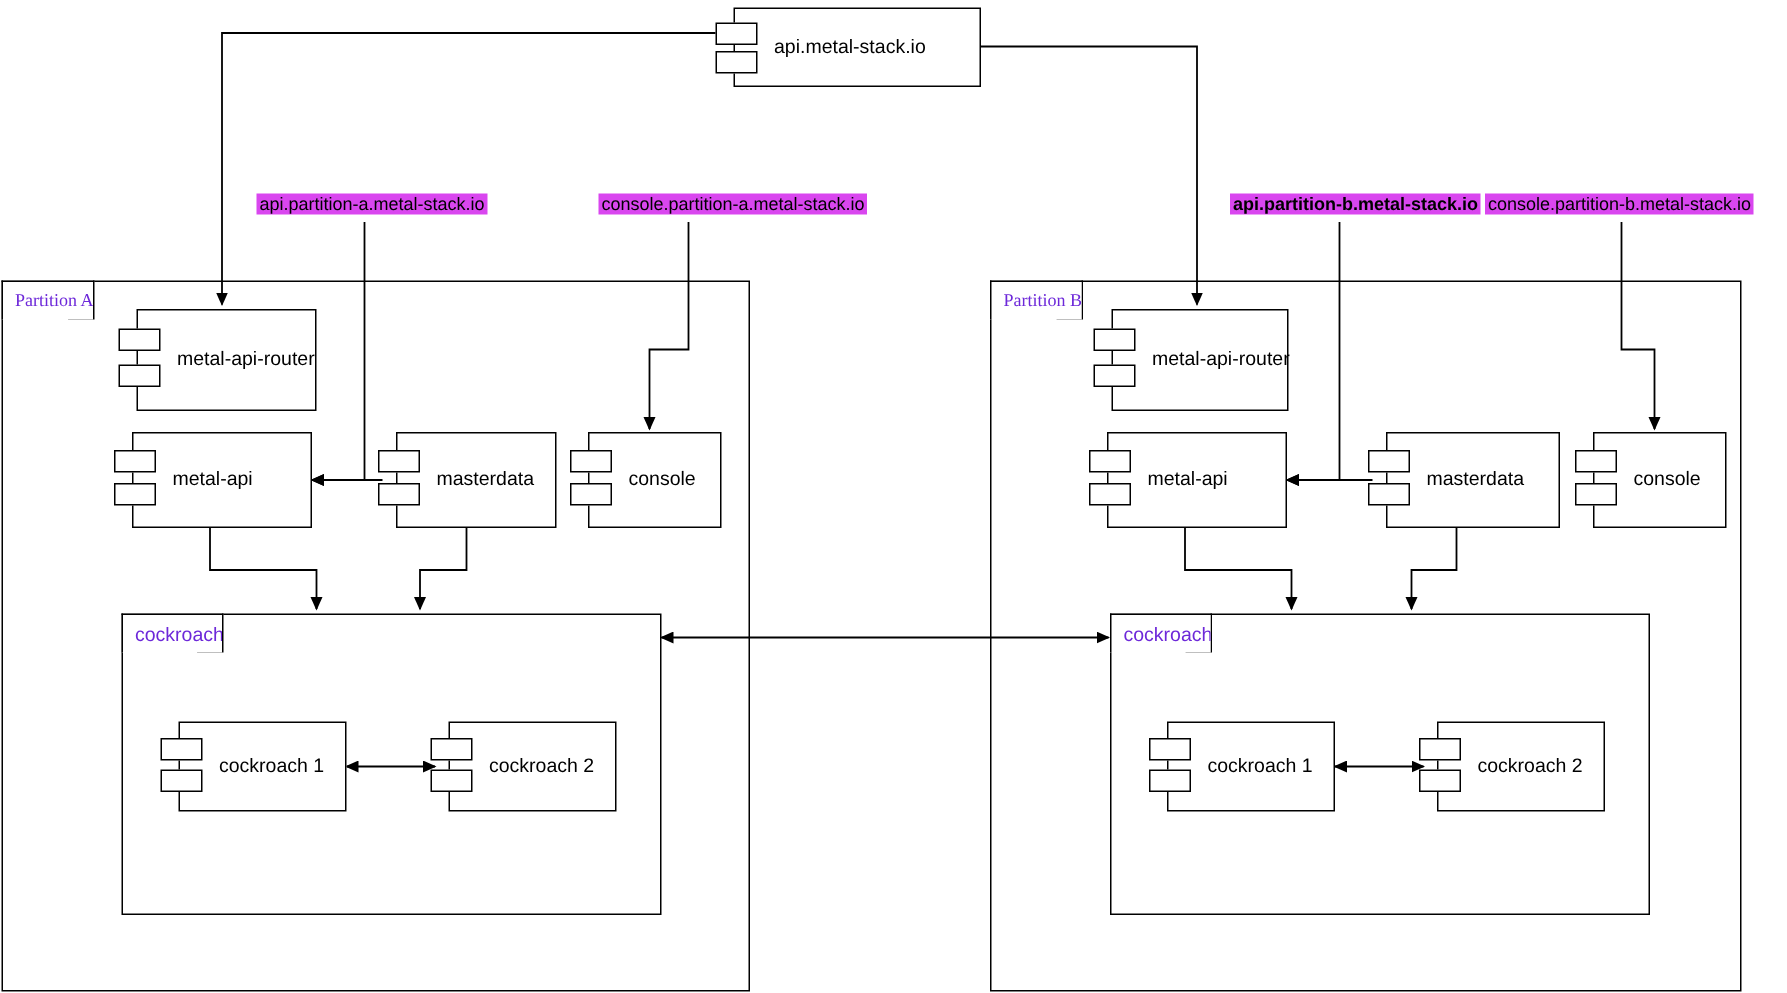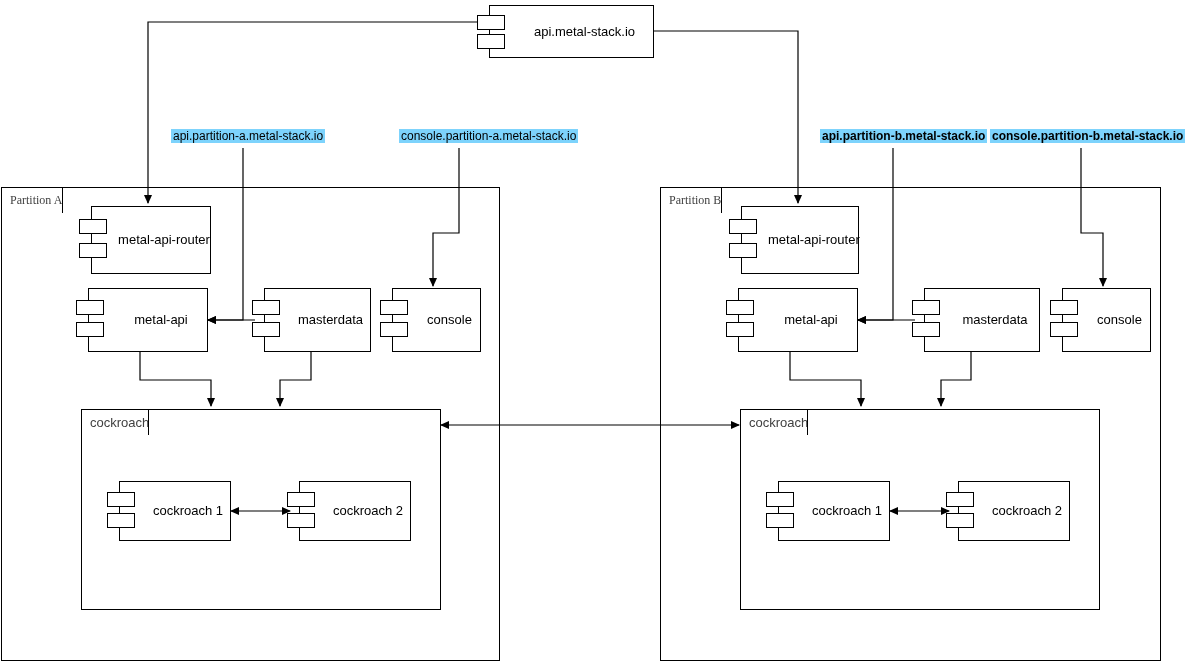--- a/index.html
+++ b/index.html
@@ -29,21 +29,21 @@
     position: absolute;
     box-sizing: border-box;
     border: 1px solid #000000;
     background: #ffffff;
     z-index: 5;
   }
   .component .cmp-label {
     position: absolute;
     left: 0; right: 0; top: 50%;
     transform: translateY(-50%);
-    text-align: center;
+    text-align: left;
     padding-left: 26px;
     font-size: 13px;
     color: #000000;
     line-height: 1.15;
     white-space: nowrap;
   }
   .component .tab {
     position: absolute;
     left: -13px;
     width: 28px;
@@ -69,21 +69,21 @@
     top: -1px;
     height: 26px;
     box-sizing: border-box;
     border: 1px solid #000000;
     border-bottom: none;
     background: #ffffff;
     display: flex;
     align-items: center;
     padding: 0 16px 0 8px;
     font-size: 12px;
-    color: #404040;
+    color: #6d28d9;
     white-space: nowrap;
     overflow: hidden;
     z-index: 3;
   }
   .container > .tab-label::after {
     content: "";
     position: absolute;
     right: -1px;
     top: -1px;
     bottom: -1px;
@@ -101,21 +101,21 @@
   .tab-serif > .tab-label { font-family: "Liberation Serif", serif; font-size: 12px; }
   .tab-sans  > .tab-label { font-family: "Liberation Sans", sans-serif; font-size: 13px; }
 
   
   .endpoint-label {
     position: absolute;
     font-size: 12px;
     color: #000000;
     white-space: nowrap;
     z-index: 6;
-    background: #7dd3fc;
+    background: #d946ef;
     padding: 0 2px;
   }
 </style>
 </head>
 <body>
 
 <div id="canvas">
 
   <svg id="wires" viewBox="0 0 1191 662" xmlns="http://www.w3.org/2000/svg">
     <defs>
@@ -165,21 +165,21 @@
 
   <div class="component" style="left:489px; top:5px; width:165px; height:53px;">
     <span class="tab top"></span>
     <span class="tab bottom"></span>
     <span class="cmp-label">api.metal-stack.io</span>
   </div>
 
   <div class="endpoint-label" style="left:171px; top:129px;">api.partition-a.metal-stack.io</div>
   <div class="endpoint-label" style="left:351px; top:129px;margin-left:48px;">console.partition-a.metal-stack.io</div>
   <div class="endpoint-label" style="left:820px; top:129px;font-weight:bold;">api.partition-b.metal-stack.io</div>
-  <div class="endpoint-label" style="left:990px; top:129px;font-weight:bold;">console.partition-b.metal-stack.io</div>
+  <div class="endpoint-label" style="left:990px; top:129px;">console.partition-b.metal-stack.io</div>
 
   <div class="container tab-serif" style="left:1px; top:187px; width:499px; height:474px;">
     <div class="tab-label" style="width:62px;">
       <span class="tab-text">Partition A</span>
     </div>
   </div>
 
   <div class="component" style="left:91px; top:206px; width:120px; height:68px;">
     <span class="tab top"></span>
     <span class="tab bottom"></span>

